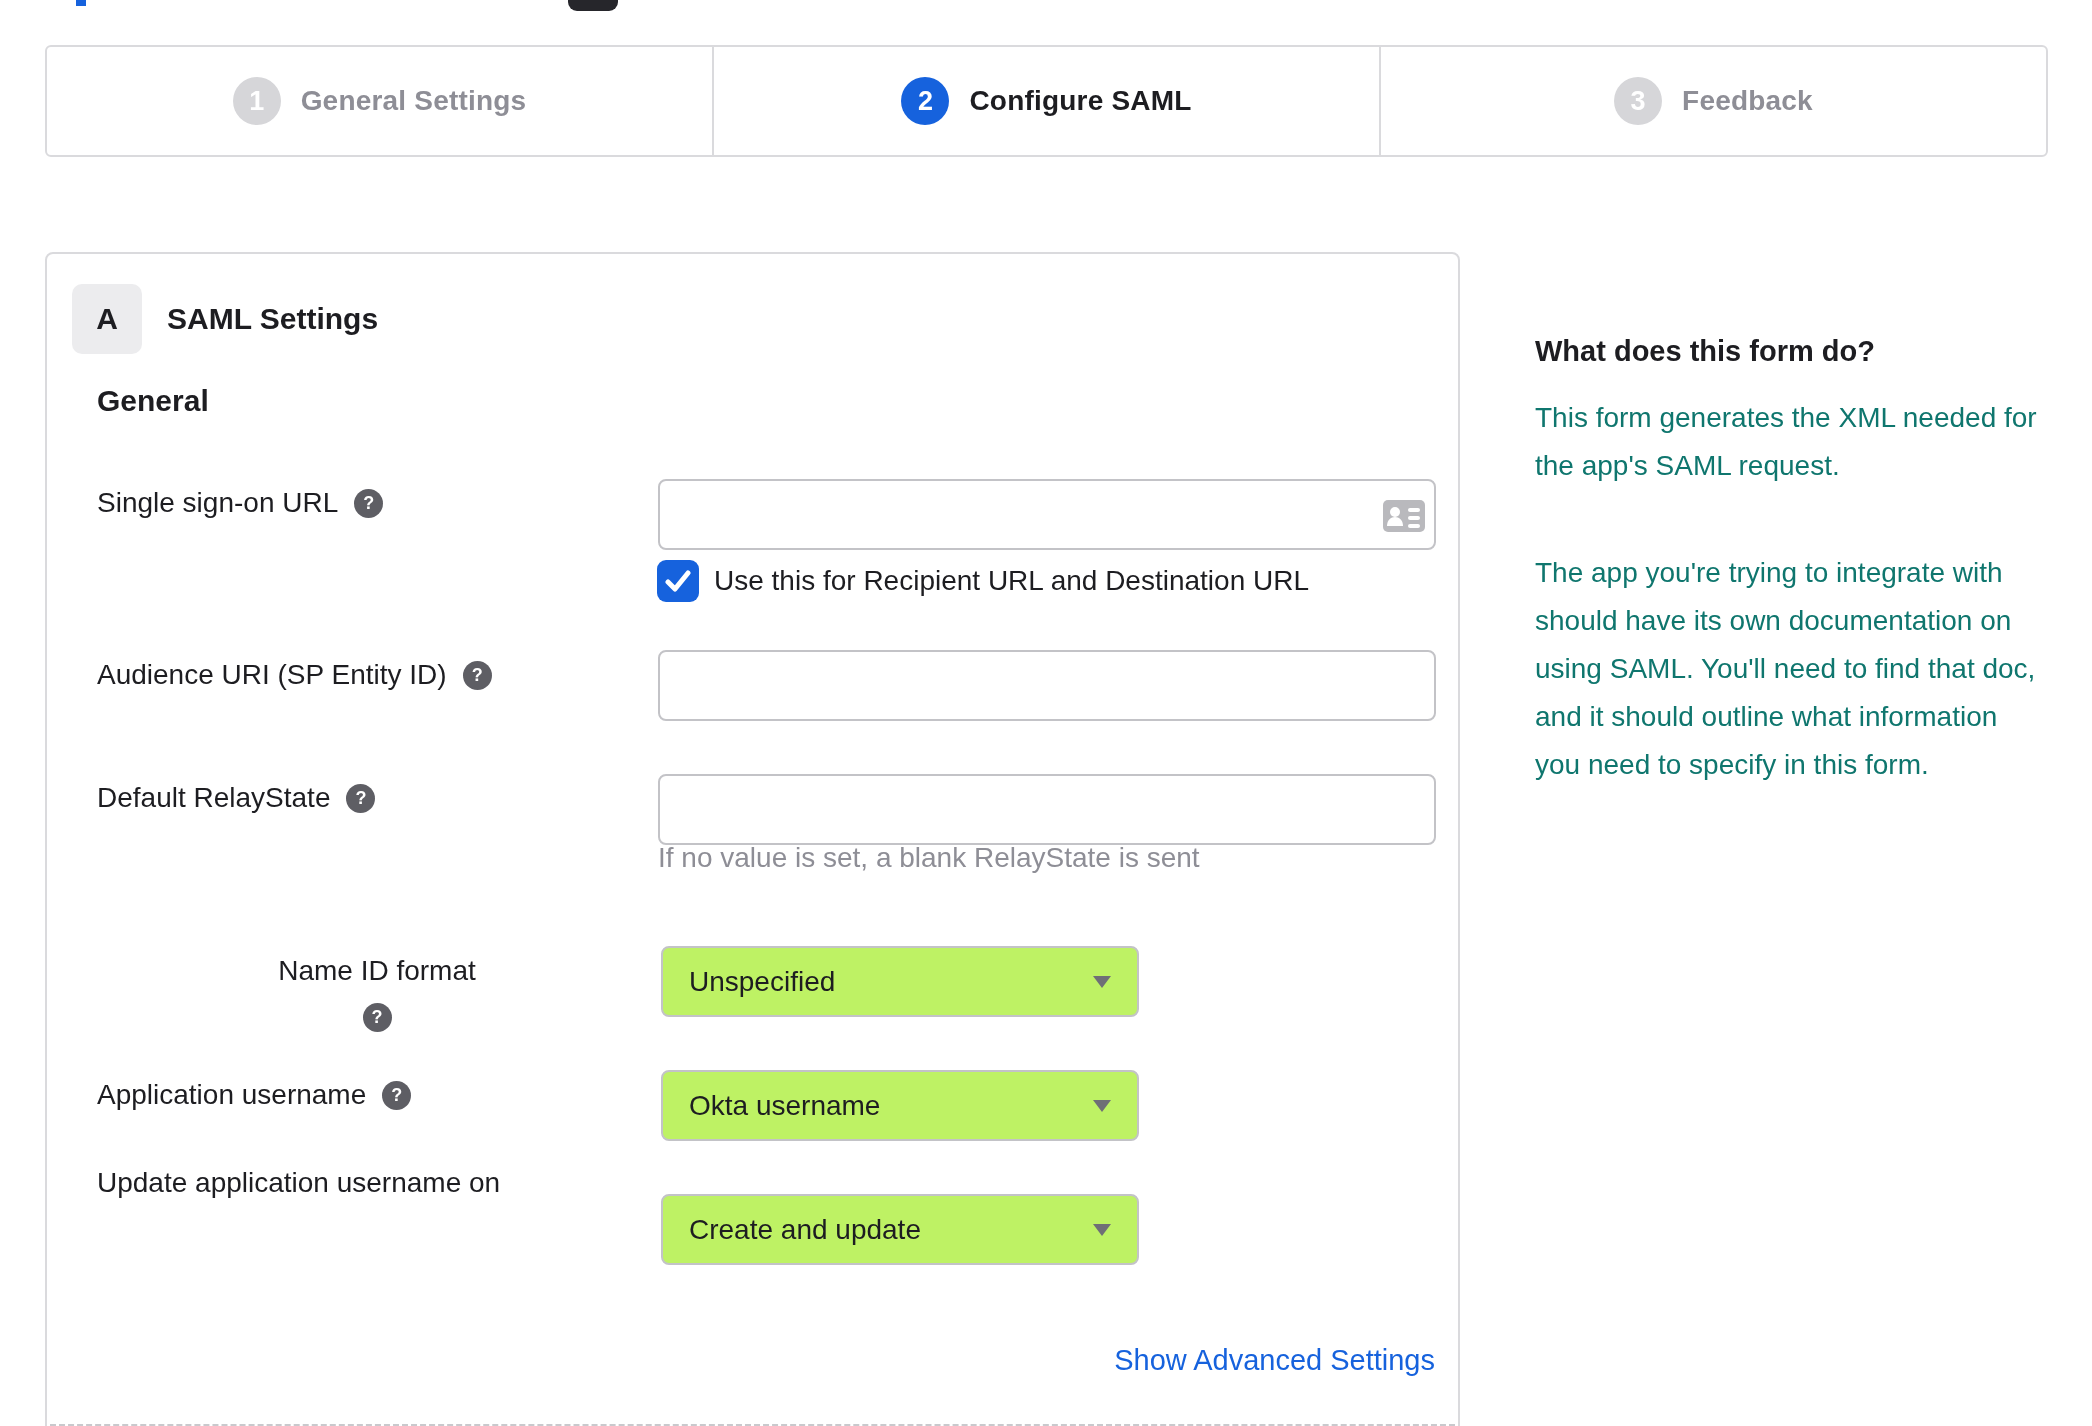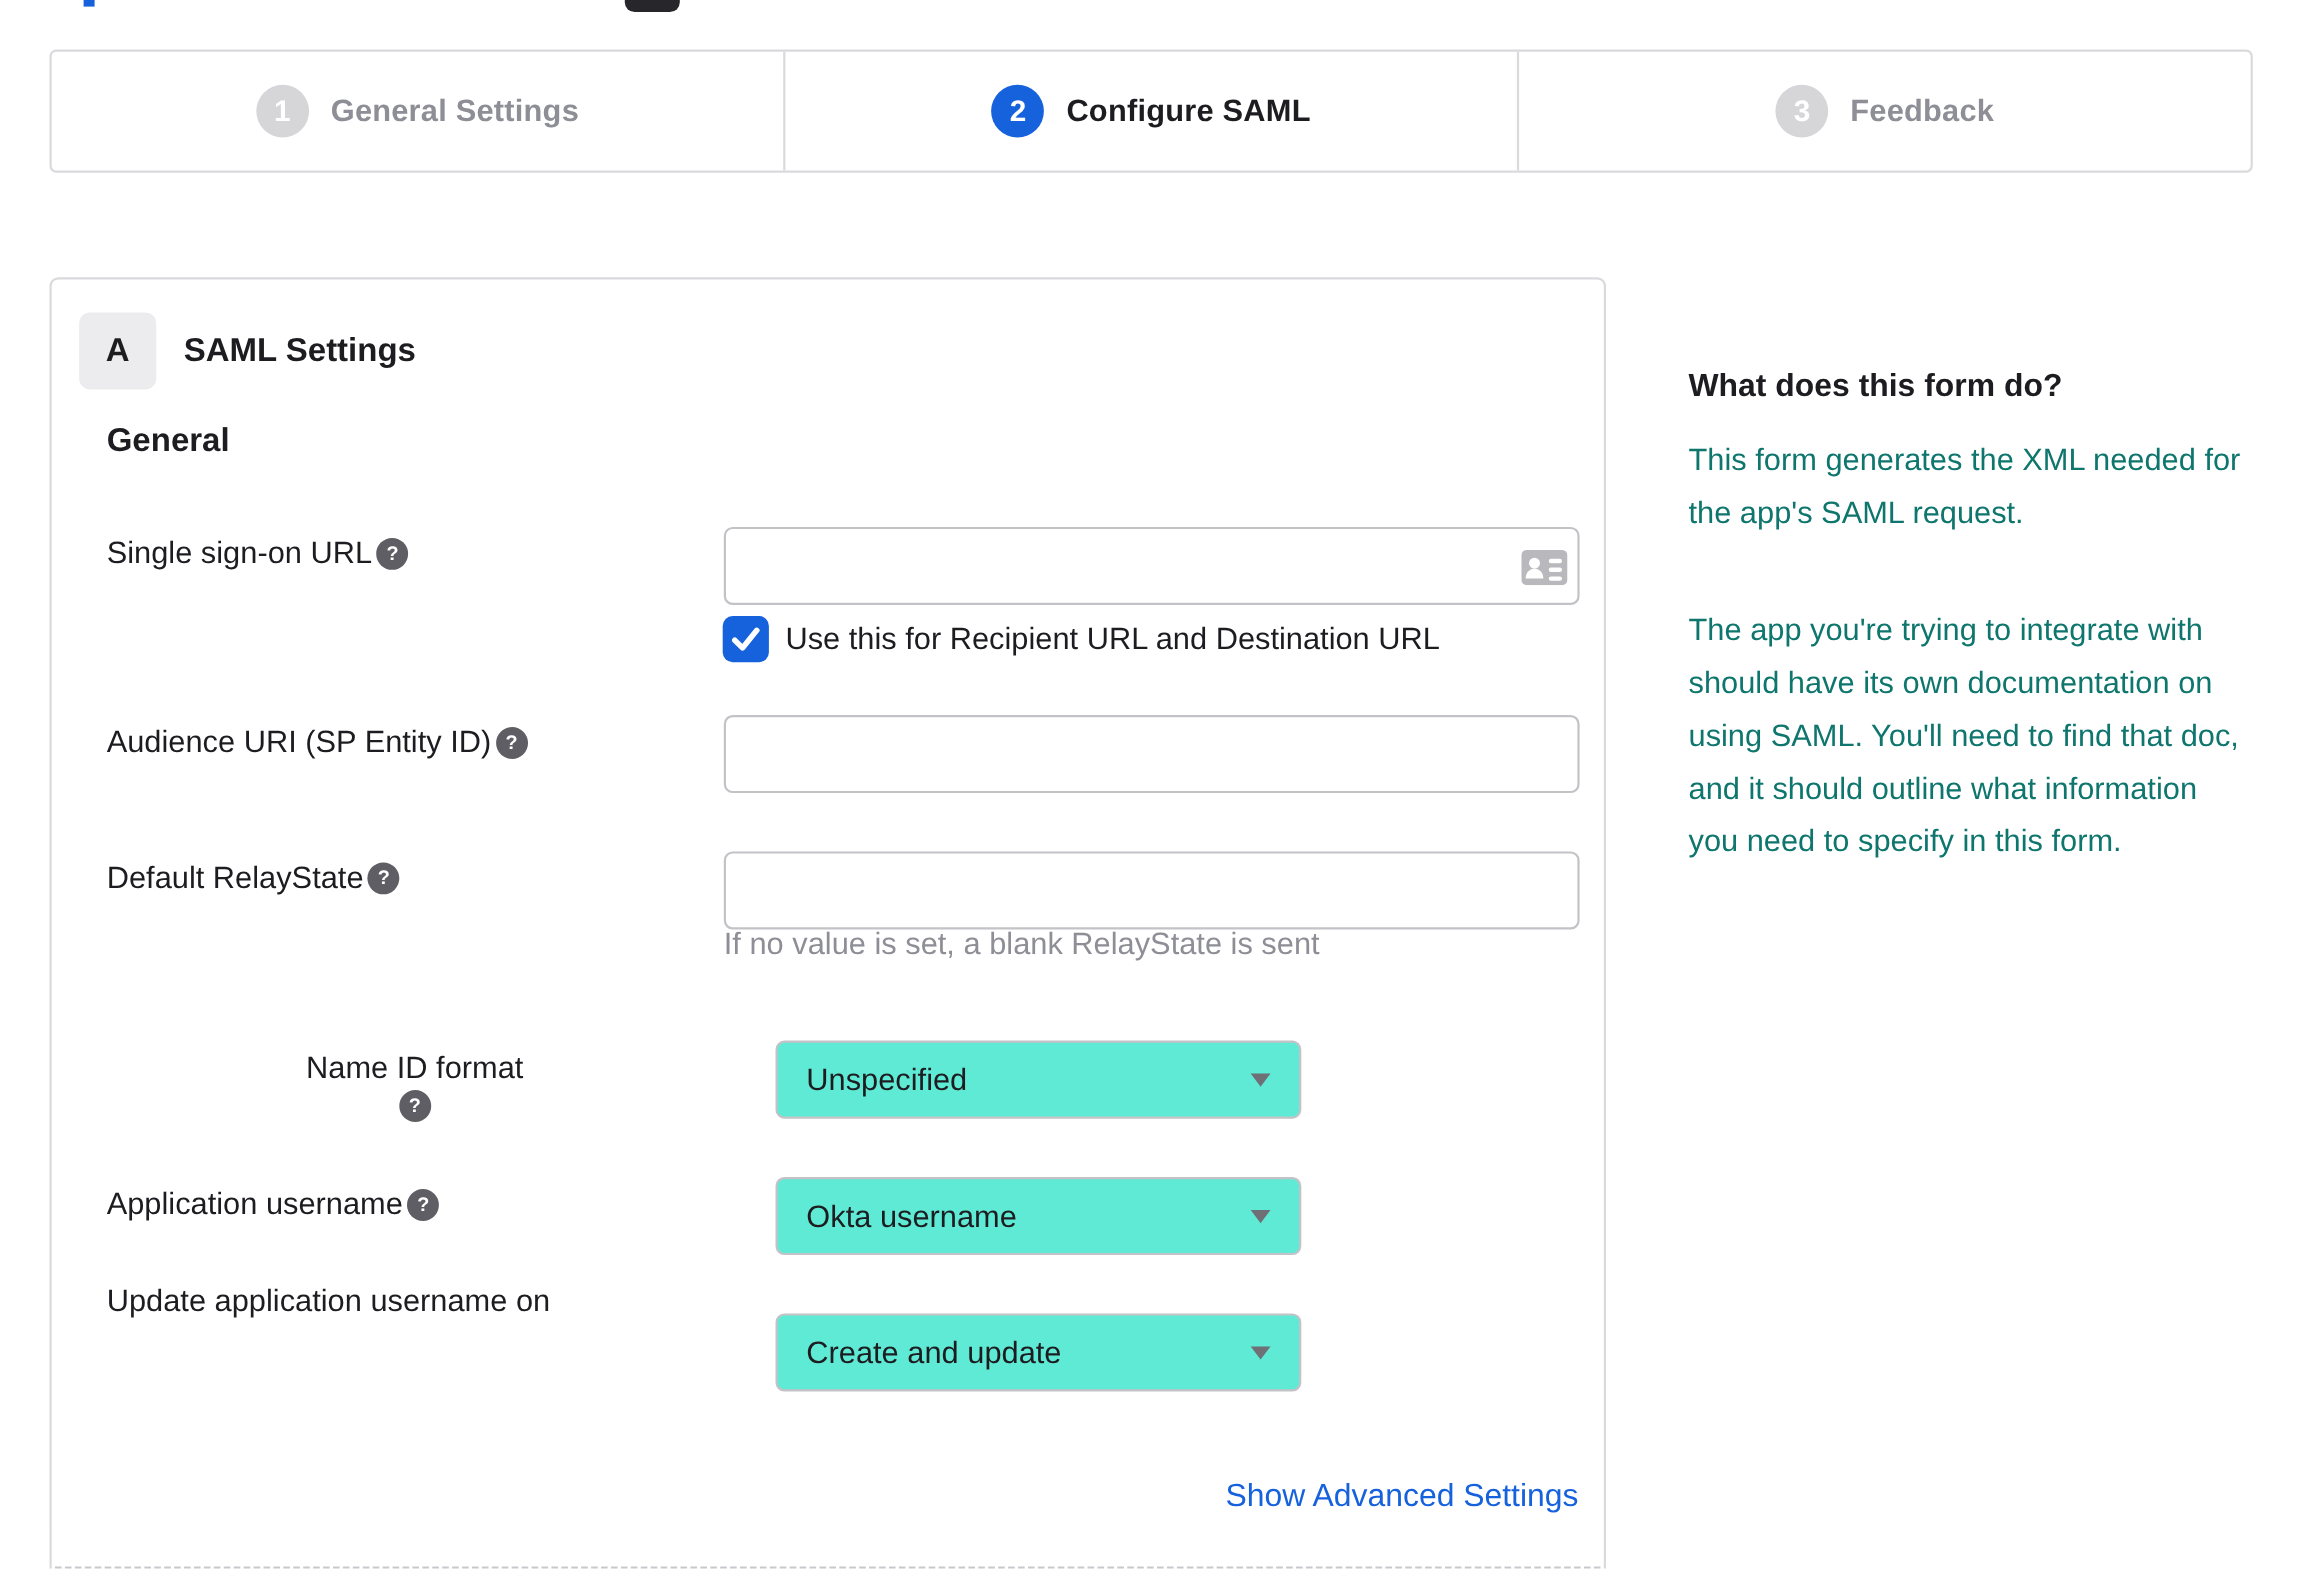--- a/index.html
+++ b/index.html
@@ -58,21 +58,21 @@
     font-size:30px; font-weight:bold;
   }
   .subsection-title {
     position:absolute; left:50px; top:130px;
     font-size:30px; font-weight:bold;
   }
 
   
   .field-label {
     position:absolute; left:50px; width:560px;
-    display:flex; align-items:center; gap:4px;
+    display:flex; align-items:center; gap:16px;
     font-size:28px; color:#1d1d21;
   }
   .help-icon {
     flex:0 0 auto; width:29px; height:29px; border-radius:50%;
     background:#5e5e64; color:#fff;
     font-size:18px; font-weight:bold; line-height:29px; text-align:center;
     cursor:pointer;
   }
   .text-input {
     position:absolute; left:611px; width:778px; height:71px;
@@ -92,23 +92,23 @@
     position:absolute; left:667px; top:306px; height:42px;
     display:flex; align-items:center;
     font-size:28px; cursor:pointer;
   }
   .hint-text {
     position:absolute; left:611px; top:588px;
     font-size:28px; color:#8e8e96;
   }
   .select {
     position:absolute; left:614px; width:478px; height:71px;
-    border:2px solid #c3c3c7; border-radius:8px; background:#5eead4;
+    border:2px solid #c3c3c7; border-radius:8px; background:#bef264;
     display:flex; align-items:center; justify-content:space-between;
-    padding:0 26px 0 26px; font-size:28px; cursor:pointer;margin-left:44px;
+    padding:0 26px 0 26px; font-size:28px; cursor:pointer;
   }
   .caret {
     width:0; height:0;
     border-left:9px solid transparent; border-right:9px solid transparent;
     border-top:12px solid #6f6f76;
   }
   .advanced-link {
     position:absolute; top:1090px; right:23px;
     font-size:29px; color:#1662dd; text-decoration:none; cursor:pointer;
   }

